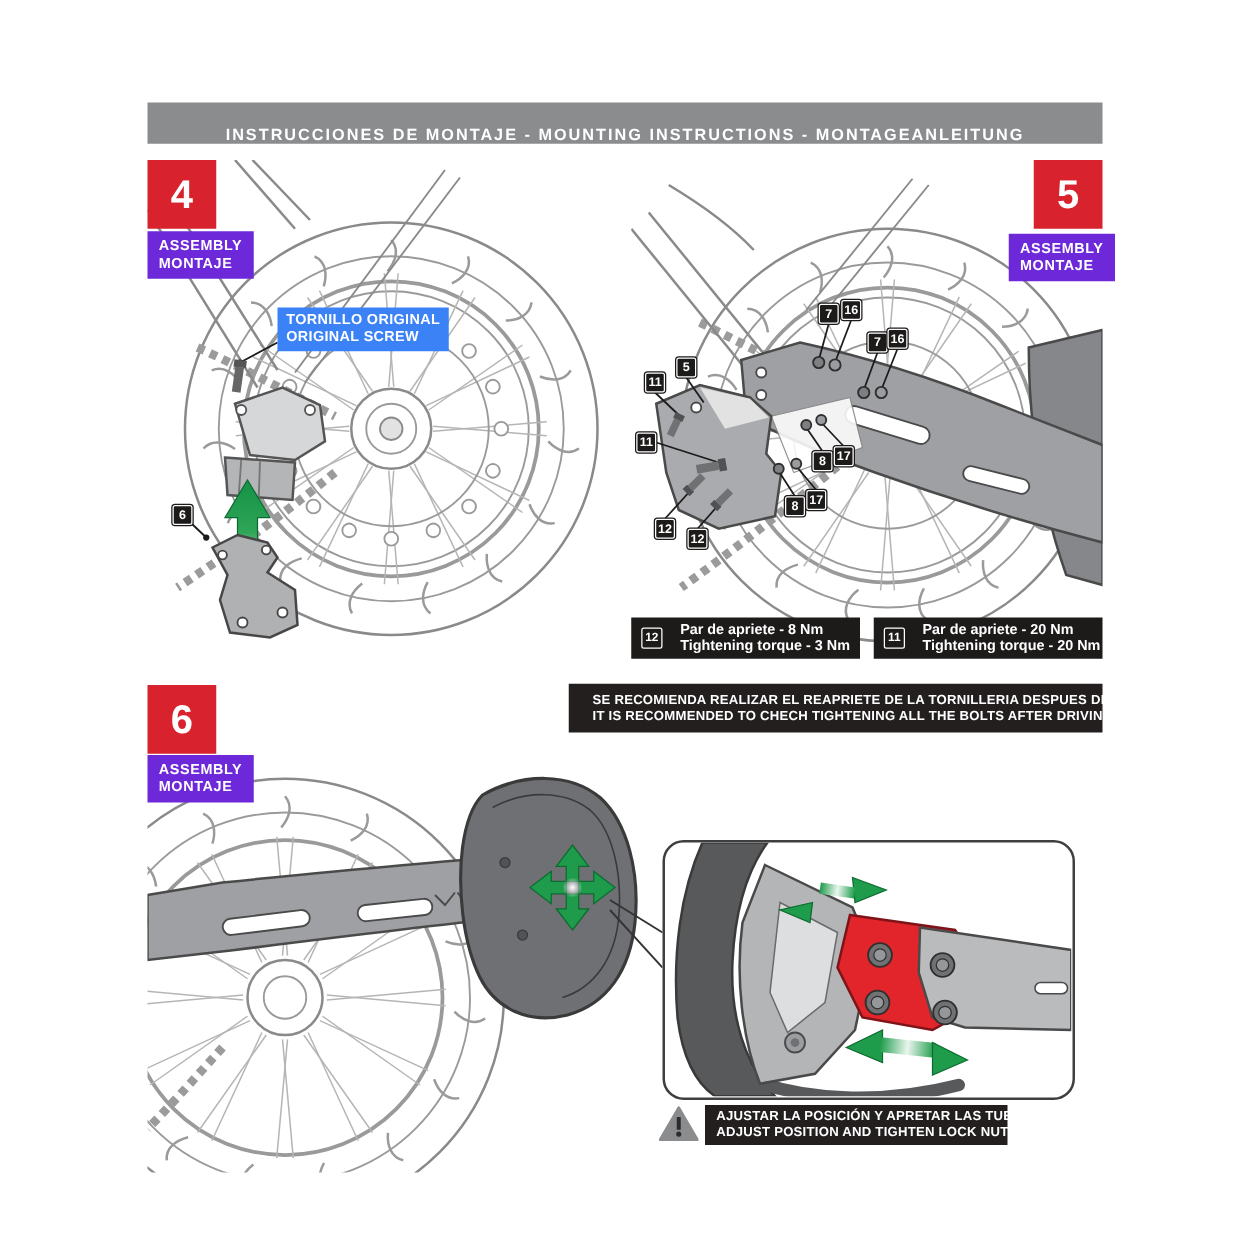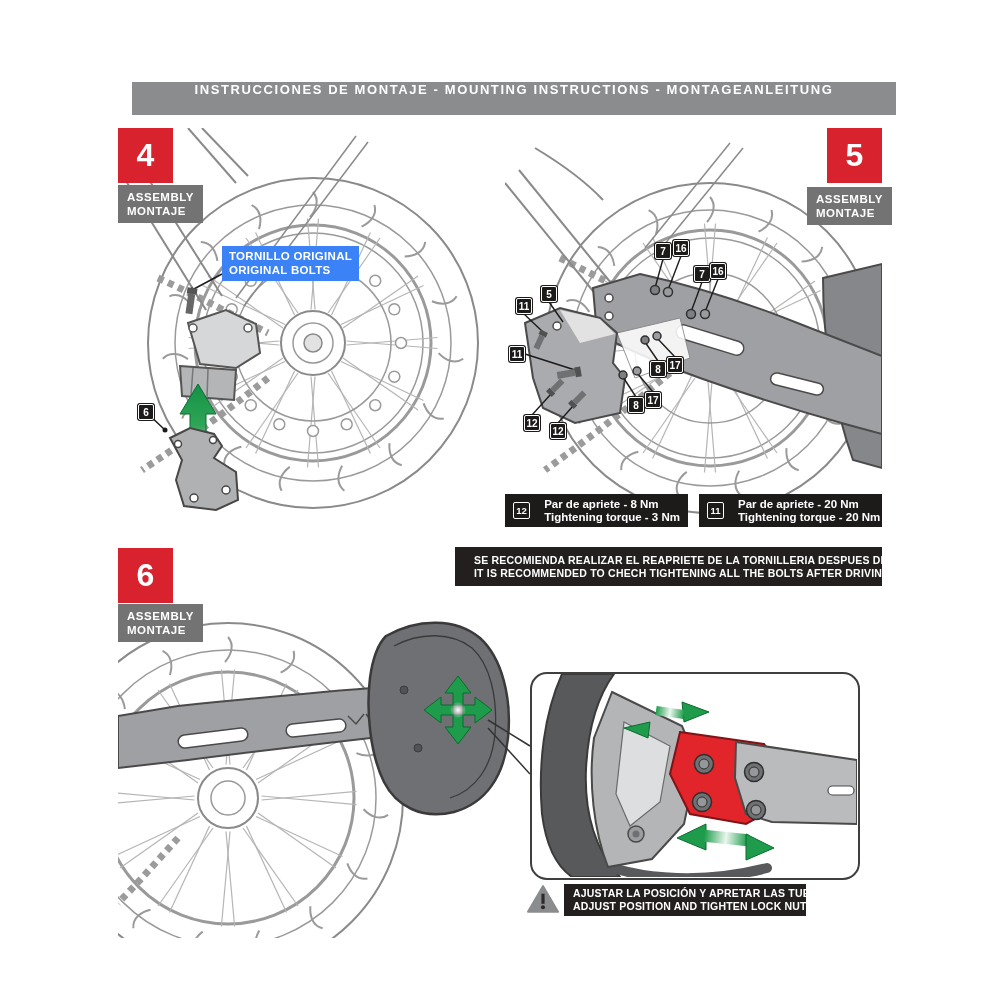--- a/index.html
+++ b/index.html
@@ -1,28 +1,28 @@
 <!DOCTYPE html>
 <html><head>
 <meta charset="utf-8">
 <style>
   html,body{margin:0;padding:0;background:#fff;}
   .page{position:relative;width:1000px;height:1000px;background:#fff;overflow:hidden;
         font-family:"Liberation Sans",sans-serif;}
   .abs{position:absolute;}
 
   
-  .header-bar{left:132px;top:82px;width:764px;height:33px;background:#8A8C8E;
-    display:flex;align-items:flex-start;justify-content:center;}
+  .header-bar{left:118px;top:82px;width:764px;height:33px;background:#8A8C8E;
+    display:flex;align-items:flex-end;justify-content:center;}
   .header-bar span{color:#fff;font-weight:bold;font-size:13px;letter-spacing:1.6px;}
 
   
   .step-red{width:55px;height:55px;background:#D8232E;display:flex;align-items:center;justify-content:center;
     color:#fff;font-size:32px;font-weight:bold;}
-  .step-label{background:#737373;color:#fff;font-weight:bold;font-size:11.5px;letter-spacing:.5px;
+  .step-label{background:#6d28d9;color:#fff;font-weight:bold;font-size:11.5px;letter-spacing:.5px;
     padding:5px 9px;line-height:14px;}
 
   
   .callout{background:#3b82f6;color:#fff;font-weight:bold;font-size:11.5px;line-height:13.5px;
     padding:4px 7px;letter-spacing:.3px;}
   .num-badge{position:absolute;width:16px;height:16px;background:#1D1A1A;border:1px solid #fff;
     box-shadow:0 0 0 1px #1D1A1A;color:#fff;font-size:10px;font-weight:bold;
     display:flex;align-items:center;justify-content:center;border-radius:2px;box-sizing:border-box;}
 
   
@@ -168,21 +168,21 @@
 
   <div class="abs step-red" style="left:118px;top:128px">
     <span>4</span>
   </div>
   <div class="abs step-label" style="left:118px;top:185px">
     <div>ASSEMBLY</div>
     <div>MONTAJE</div>
   </div>
   <div class="abs callout" style="left:222px;top:246px">
     <div>TORNILLO ORIGINAL</div>
-    <div>ORIGINAL BOLTS</div>
+    <div>ORIGINAL SCREW</div>
   </div>
   <div class="num-badge" style="left:138px;top:404px">
     <span>6</span>
   </div>
 
   <svg class="abs" style="left:505px;top:128px" width="377" height="400" viewBox="0 0 377 400">
 
     <g>
       <circle cx="205" cy="220" r="165" fill="none" stroke="#8A8A8A" stroke-width="2"></circle>
       <circle cx="205" cy="220" r="138" fill="none" stroke="#9A9A9A" stroke-width="1.5"></circle>

